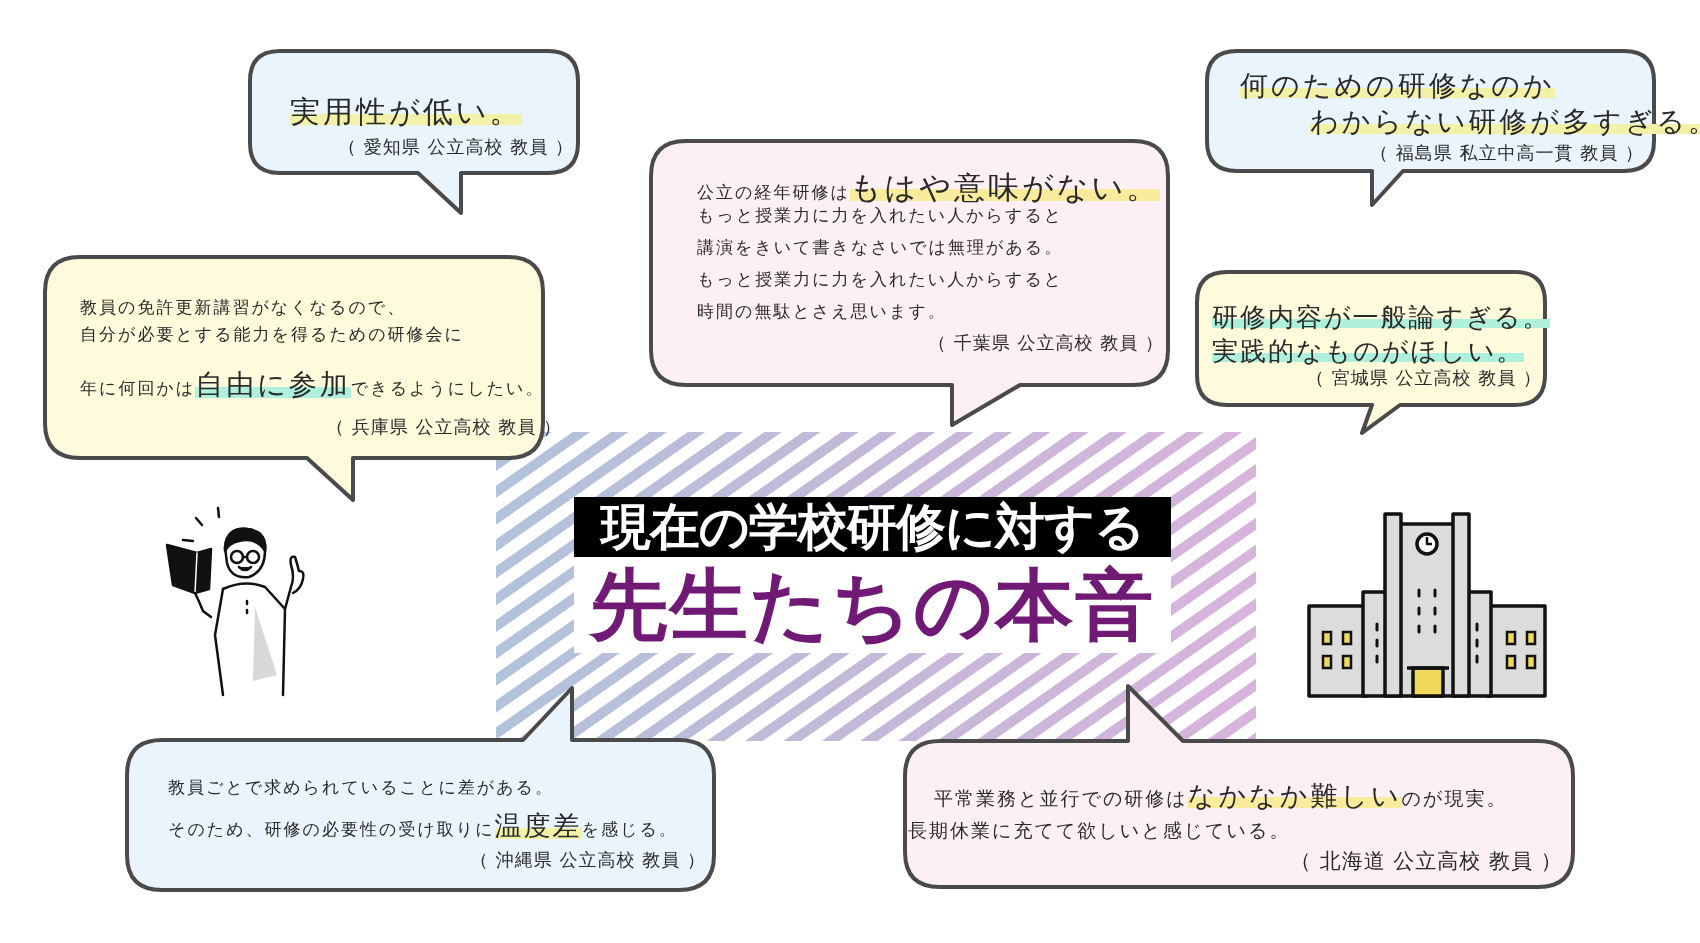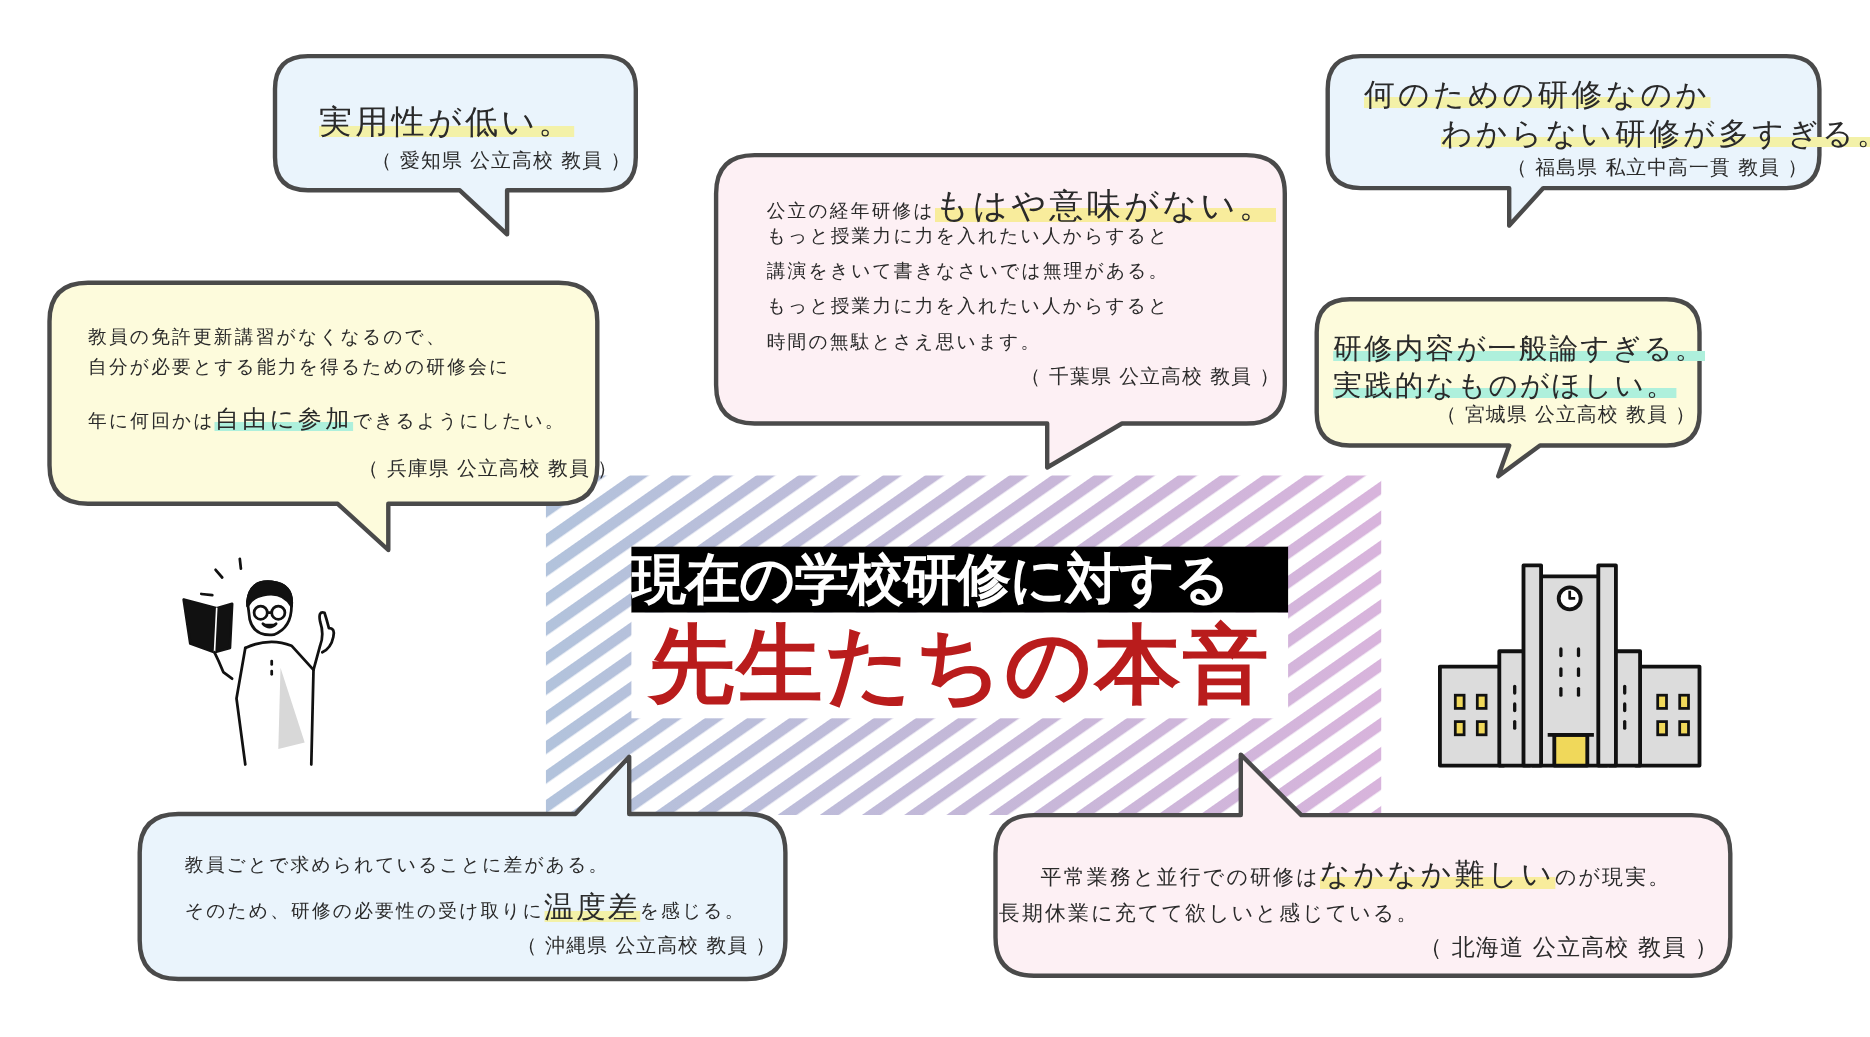--- a/index.html
+++ b/index.html
@@ -11,22 +11,22 @@
   .txt { position:absolute; line-height:1; white-space:nowrap; color:#2a2a2a; }
   .sm { font-size:17px; letter-spacing:2px; }
   .lg { font-size:30px; letter-spacing:3px; }
   .cite { font-size:18px; letter-spacing:1px; color:#2a2a2a; }
   .hl-y { background:linear-gradient(transparent 58%, #f3f1a8 58%, #f3f1a8 92%, transparent 92%); }
   .hl-y2 { background:linear-gradient(transparent 55%, #f8ec9c 55%, #f8ec9c 90%, transparent 90%); }
   .hl-g { background:linear-gradient(transparent 58%, #aef0dc 58%, #aef0dc 92%, transparent 92%); }
   .big { font-size:30px; letter-spacing:3px; }
   .title-top { position:absolute; left:574px; top:497px; width:597px; height:60px; background:#000; color:#fff;
                font-family:"DejaVu Sans", sans-serif; font-weight:bold; font-size:50px; line-height:60px;
-               letter-spacing:-1px; white-space:nowrap; }
-  .title-bot { position:absolute; left:574px; top:557px; width:597px; height:96px; background:#fff; color:#b91c1c;
+               text-align:center; letter-spacing:-1px; white-space:nowrap; }
+  .title-bot { position:absolute; left:574px; top:557px; width:597px; height:96px; background:#fff; color:#701a75;
                font-family:"DejaVu Sans", sans-serif; font-weight:bold; font-size:78px; line-height:96px;
                text-align:center; letter-spacing:2px; white-space:nowrap; }
 </style>
 </head>
 <body>
 
 <svg id="stripes" viewBox="0 0 760 309" preserveAspectRatio="none">
   <defs>
     <linearGradient id="sg" x1="0" y1="0" x2="1" y2="0">
       <stop offset="0" stop-color="#b2c3dc"></stop>
@@ -90,41 +90,41 @@
 <div>
   <div class="txt lg hl-y" style="left:1240px;top:72px;font-size:28px;">何のための研修なのか</div>
   <div class="txt lg hl-y" style="left:1310px;top:108px;font-size:28px;">わからない研修が多すぎる。</div>
   <div class="txt cite" style="left:1370px;top:144px;">（ 福島県 私立中高一貫 教員 ）</div>
 </div>
 
 <div>
   <div class="txt sm" style="left:80px;top:299px;">教員の免許更新講習がなくなるので、</div>
   <div class="txt sm" style="left:80px;top:326px;">自分が必要とする能力を得るための研修会に</div>
   <div class="txt" style="left:80px;top:371px;">
-    <span class="sm">年に何回かは</span><span class="hl-g" style="font-size:22px;letter-spacing:3px;margin-top:13px;">自由に参加</span><span class="sm">できるようにしたい。</span>
+    <span class="sm">年に何回かは</span><span class="hl-g" style="font-size:28px;letter-spacing:3px;margin-top:13px;">自由に参加</span><span class="sm">できるようにしたい。</span>
   </div>
   <div class="txt cite" style="left:326px;top:418px;">（ 兵庫県 公立高校 教員 ）</div>
 </div>
 
 <div>
   <div class="txt hl-g" style="left:1212px;top:304px;font-size:26px;letter-spacing:2px;">研修内容が一般論すぎる。</div>
   <div class="txt hl-g" style="left:1212px;top:338px;font-size:26px;letter-spacing:2px;">実践的なものがほしい。</div>
   <div class="txt cite" style="left:1306px;top:369px;">（ 宮城県 公立高校 教員 ）</div>
 </div>
 
 <div>
   <div class="txt sm" style="left:168px;top:779px;">教員ごとで求められていることに差がある。</div>
   <div class="txt" style="left:168px;top:812px;">
     <span class="sm">そのため、研修の必要性の受け取りに</span><span class="hl-y" style="font-size:27px;letter-spacing:2px;text-align:right;">温度差</span><span class="sm">を感じる。</span>
   </div>
   <div class="txt cite" style="left:470px;top:851px;">（ 沖縄県 公立高校 教員 ）</div>
 </div>
 
 <div>
-  <div class="txt" style="left:934px;top:782px;margin-left:12px;">
+  <div class="txt" style="left:934px;top:782px;">
     <span class="sm" style="font-size:19px;">平常業務と並行での研修は</span><span class="hl-y2" style="font-size:27px;letter-spacing:3px;">なかなか難しい</span><span class="sm" style="font-size:19px;">のが現実。</span>
   </div>
   <div class="txt sm" style="left:908px;top:821px;font-size:19px;">長期休業に充てて欲しいと感じている。</div>
   <div class="txt cite" style="left:1290px;top:851px;font-size:21px;">（ 北海道 公立高校 教員 ）</div>
 </div>
 
 <svg class="abs" style="left:165px;top:505px;" width="160" height="192" viewBox="0 0 160 192">
   <g fill="none" stroke="#111" stroke-width="2.5" stroke-linecap="round" stroke-linejoin="round">
 
     <line x1="31" y1="13" x2="37" y2="20"></line>

